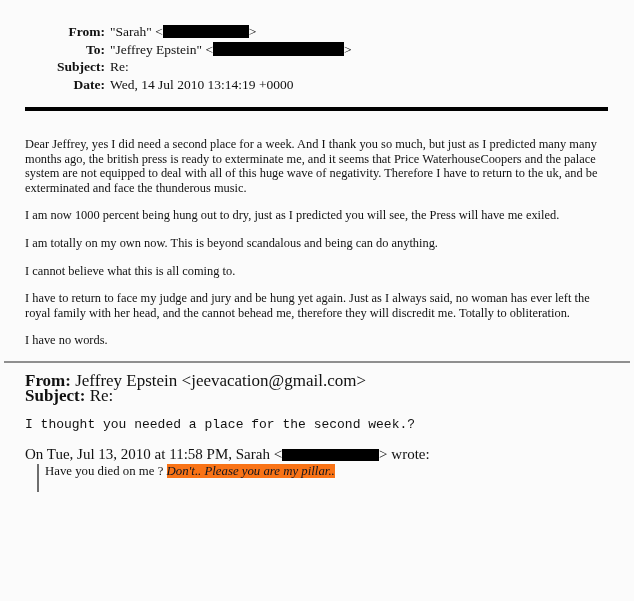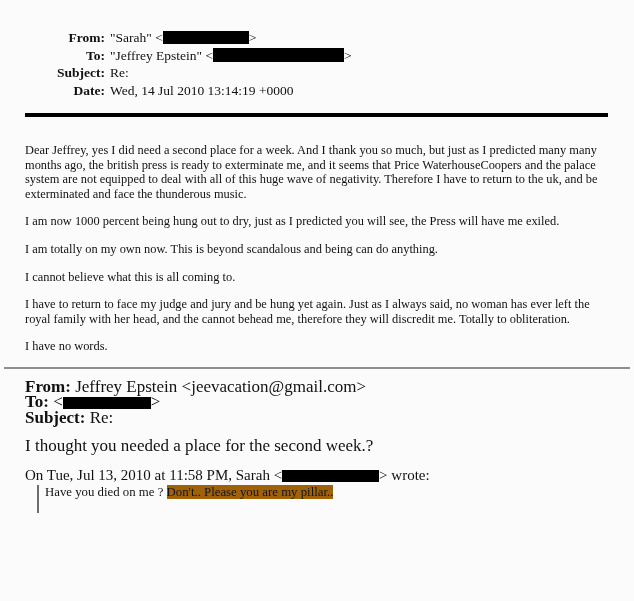--- a/index.html
+++ b/index.html
@@ -3,21 +3,21 @@
 <meta charset="utf-8">
 <style>
   html, body { margin: 0; padding: 0; }
   body {
     width: 634px; height: 601px;
     background: #fbfbfb;
     overflow: hidden;
     font-family: "Liberation Serif", serif;
     color: #111;
   }
-  .page { padding: 29px 26px 0 25px; }
+  .page { padding: 23px 26px 0 25px; }
 
   
   .hdr1 { font-size: 13.5px; line-height: 17.5px; }
   .hdr1 .row { display: flex; }
   .hdr1 .lbl { font-weight: bold; width: 80px; flex: none; text-align: right; }
   .hdr1 .val { margin-left: 5px; white-space: nowrap; }
 
   .rule-thick { height: 4px; background: #000; margin: 14px 0 0 0; border: none; }
 
   
@@ -27,31 +27,31 @@
 
   .rule-thin {
     border: none; border-top: 2px solid #8f8f8f;
     margin: 13px -22px 10px -21px;
   }
 
   
   .hdr2 { font-size: 17px; line-height: 15.5px; }
   .hdr2 .lbl { font-weight: bold; }
 
-  .reply-line { font-size: 17px; line-height: 15px; margin-top: 13px; }
+  .reply-line { font-size: 13px; line-height: 15px; margin-top: 13px; font-family: Liberation Mono, monospace; }
   .attr-line  { font-size: 15px; line-height: 15px; margin-top: 15px; }
 
   .quote-block {
     margin: 2px 0 0 12px;
     border-left: 2px solid #6e6e6e;
     padding-left: 6px;
     font-size: 12.8px; line-height: 15px;
     min-height: 28px;
   }
-  .hl { background: #a16207; color: #10151f; }
+  .hl { background: #f97316; color: #10151f; font-style: italic; }
 
   
   .redact { display: inline-block; background: #000; vertical-align: -2px; }
   .redact.from1 { width: 86px;  height: 13px; }
   .redact.to1   { width: 131px; height: 14px; }
   .redact.to2   { width: 88px;  height: 12px; }
   .redact.sarah { width: 97px;  height: 12px; }
 </style>
 </head>
 <body>
@@ -89,24 +89,20 @@
   </div>
 
   <hr class="rule-thin">
 
   <div class="hdr2">
     <div>
       <span class="lbl">From:</span>
       <span>Jeffrey Epstein &lt;jeevacation@gmail.com&gt;</span>
     </div>
     <div>
-      <span class="lbl">To:</span>
-      <span>&lt;</span><span class="redact to2"></span><span>&gt;</span>
-    </div>
-    <div>
       <span class="lbl">Subject:</span>
       <span>Re:</span>
     </div>
   </div>
 
   <div class="reply-line">I thought you needed a place for the second week.?</div>
 
   <div class="attr-line"><span>On Tue, Jul 13, 2010 at 11:58 PM, Sarah &lt;</span><span class="redact sarah"></span><span>&gt; wrote:</span></div>
 
   <div class="quote-block"><span>Have you died on me ? </span><span class="hl">Don't.. Please you are my pillar..</span></div>

